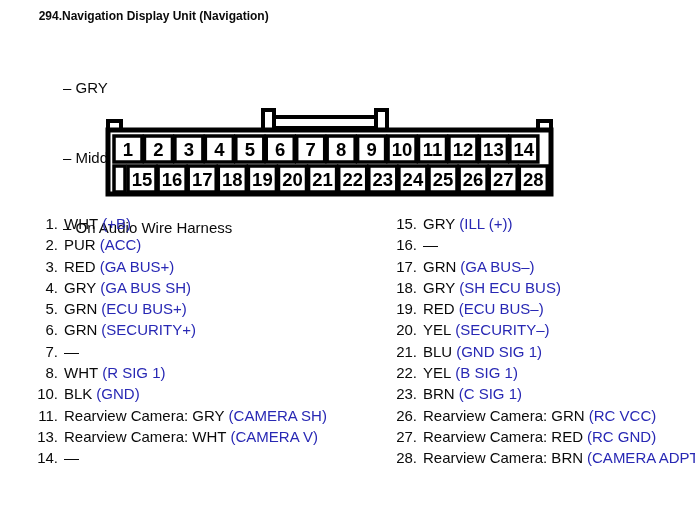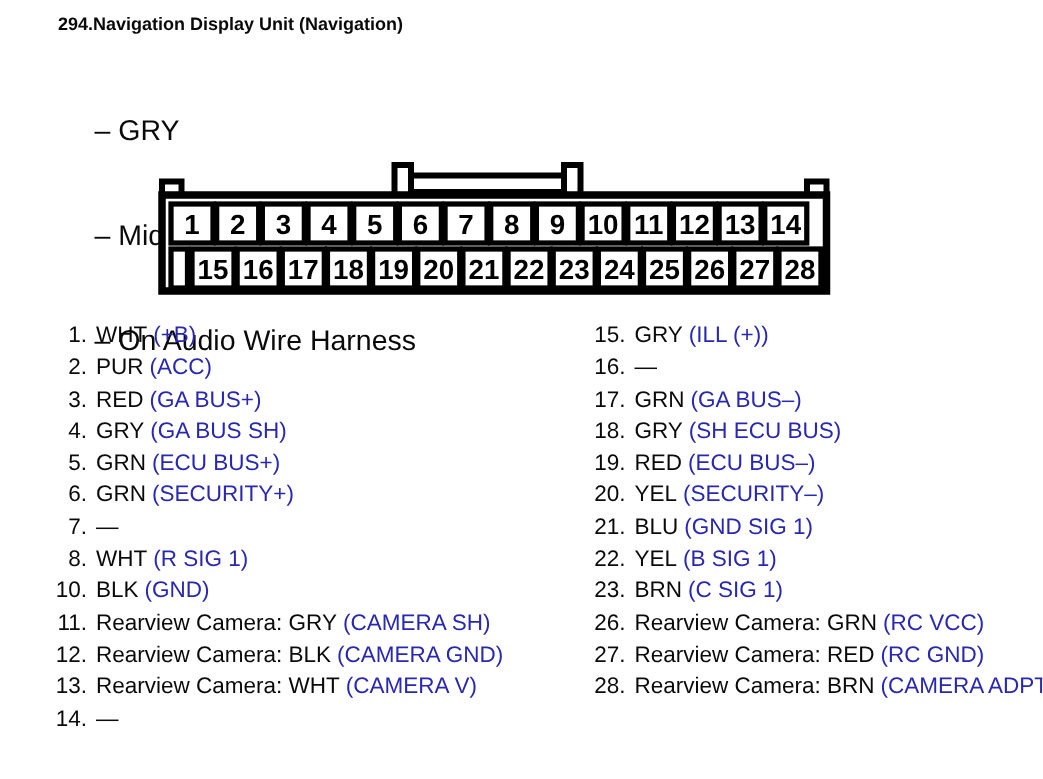--- a/index.html
+++ b/index.html
@@ -14,21 +14,21 @@
   }
   .title-row {
     position:absolute; left:11px; top:6px;
     font-weight:bold; font-size:12px; line-height:20px;
     white-space:nowrap;
     text-align:right;
   }
   .index { display:inline-block; width:51px; }
   .details {
     position:absolute; left:63px; top:29px;
-    font-size:19px; line-height:23.4px;
+    font-size:15px; line-height:23.4px;
     white-space:pre;
   }
   .connector { position:absolute; left:99px; top:106px; }
   #connector-svg rect { fill:#ffffff; stroke:#000000; }
   #connector-svg text {
     fill:#000000; stroke:none;
     font-family:"Liberation Sans", sans-serif;
     font-weight:bold; font-size:18.5px;
   }
   .col {
@@ -131,21 +131,20 @@
       <div class="pin-row"><span class="pin-num">1.</span><span class="pin-wire">WHT</span><span class="pin-signal">(+B)</span></div>
       <div class="pin-row"><span class="pin-num">2.</span><span class="pin-wire">PUR</span><span class="pin-signal">(ACC)</span></div>
       <div class="pin-row"><span class="pin-num">3.</span><span class="pin-wire">RED</span><span class="pin-signal">(GA BUS+)</span></div>
       <div class="pin-row"><span class="pin-num">4.</span><span class="pin-wire">GRY</span><span class="pin-signal">(GA BUS SH)</span></div>
       <div class="pin-row"><span class="pin-num">5.</span><span class="pin-wire">GRN</span><span class="pin-signal">(ECU BUS+)</span></div>
       <div class="pin-row"><span class="pin-num">6.</span><span class="pin-wire">GRN</span><span class="pin-signal">(SECURITY+)</span></div>
       <div class="pin-row"><span class="pin-num">7.</span><span class="pin-wire">—</span></div>
       <div class="pin-row"><span class="pin-num">8.</span><span class="pin-wire">WHT</span><span class="pin-signal">(R SIG 1)</span></div>
       <div class="pin-row"><span class="pin-num">10.</span><span class="pin-wire">BLK</span><span class="pin-signal">(GND)</span></div>
       <div class="pin-row"><span class="pin-num">11.</span><span class="pin-wire">Rearview Camera: GRY</span><span class="pin-signal">(CAMERA SH)</span></div>
-      <div class="pin-row"><span class="pin-num">12.</span><span class="pin-wire">Rearview Camera: BLK</span><span class="pin-signal">(CAMERA GND)</span></div>
       <div class="pin-row"><span class="pin-num">13.</span><span class="pin-wire">Rearview Camera: WHT</span><span class="pin-signal">(CAMERA V)</span></div>
       <div class="pin-row"><span class="pin-num">14.</span><span class="pin-wire">—</span></div>
     </div>
   <div class="col col-right" id="col-right">
       <div class="pin-row"><span class="pin-num">15.</span><span class="pin-wire">GRY</span><span class="pin-signal">(ILL (+))</span></div>
       <div class="pin-row"><span class="pin-num">16.</span><span class="pin-wire">—</span></div>
       <div class="pin-row"><span class="pin-num">17.</span><span class="pin-wire">GRN</span><span class="pin-signal">(GA BUS–)</span></div>
       <div class="pin-row"><span class="pin-num">18.</span><span class="pin-wire">GRY</span><span class="pin-signal">(SH ECU BUS)</span></div>
       <div class="pin-row"><span class="pin-num">19.</span><span class="pin-wire">RED</span><span class="pin-signal">(ECU BUS–)</span></div>
       <div class="pin-row"><span class="pin-num">20.</span><span class="pin-wire">YEL</span><span class="pin-signal">(SECURITY–)</span></div>

